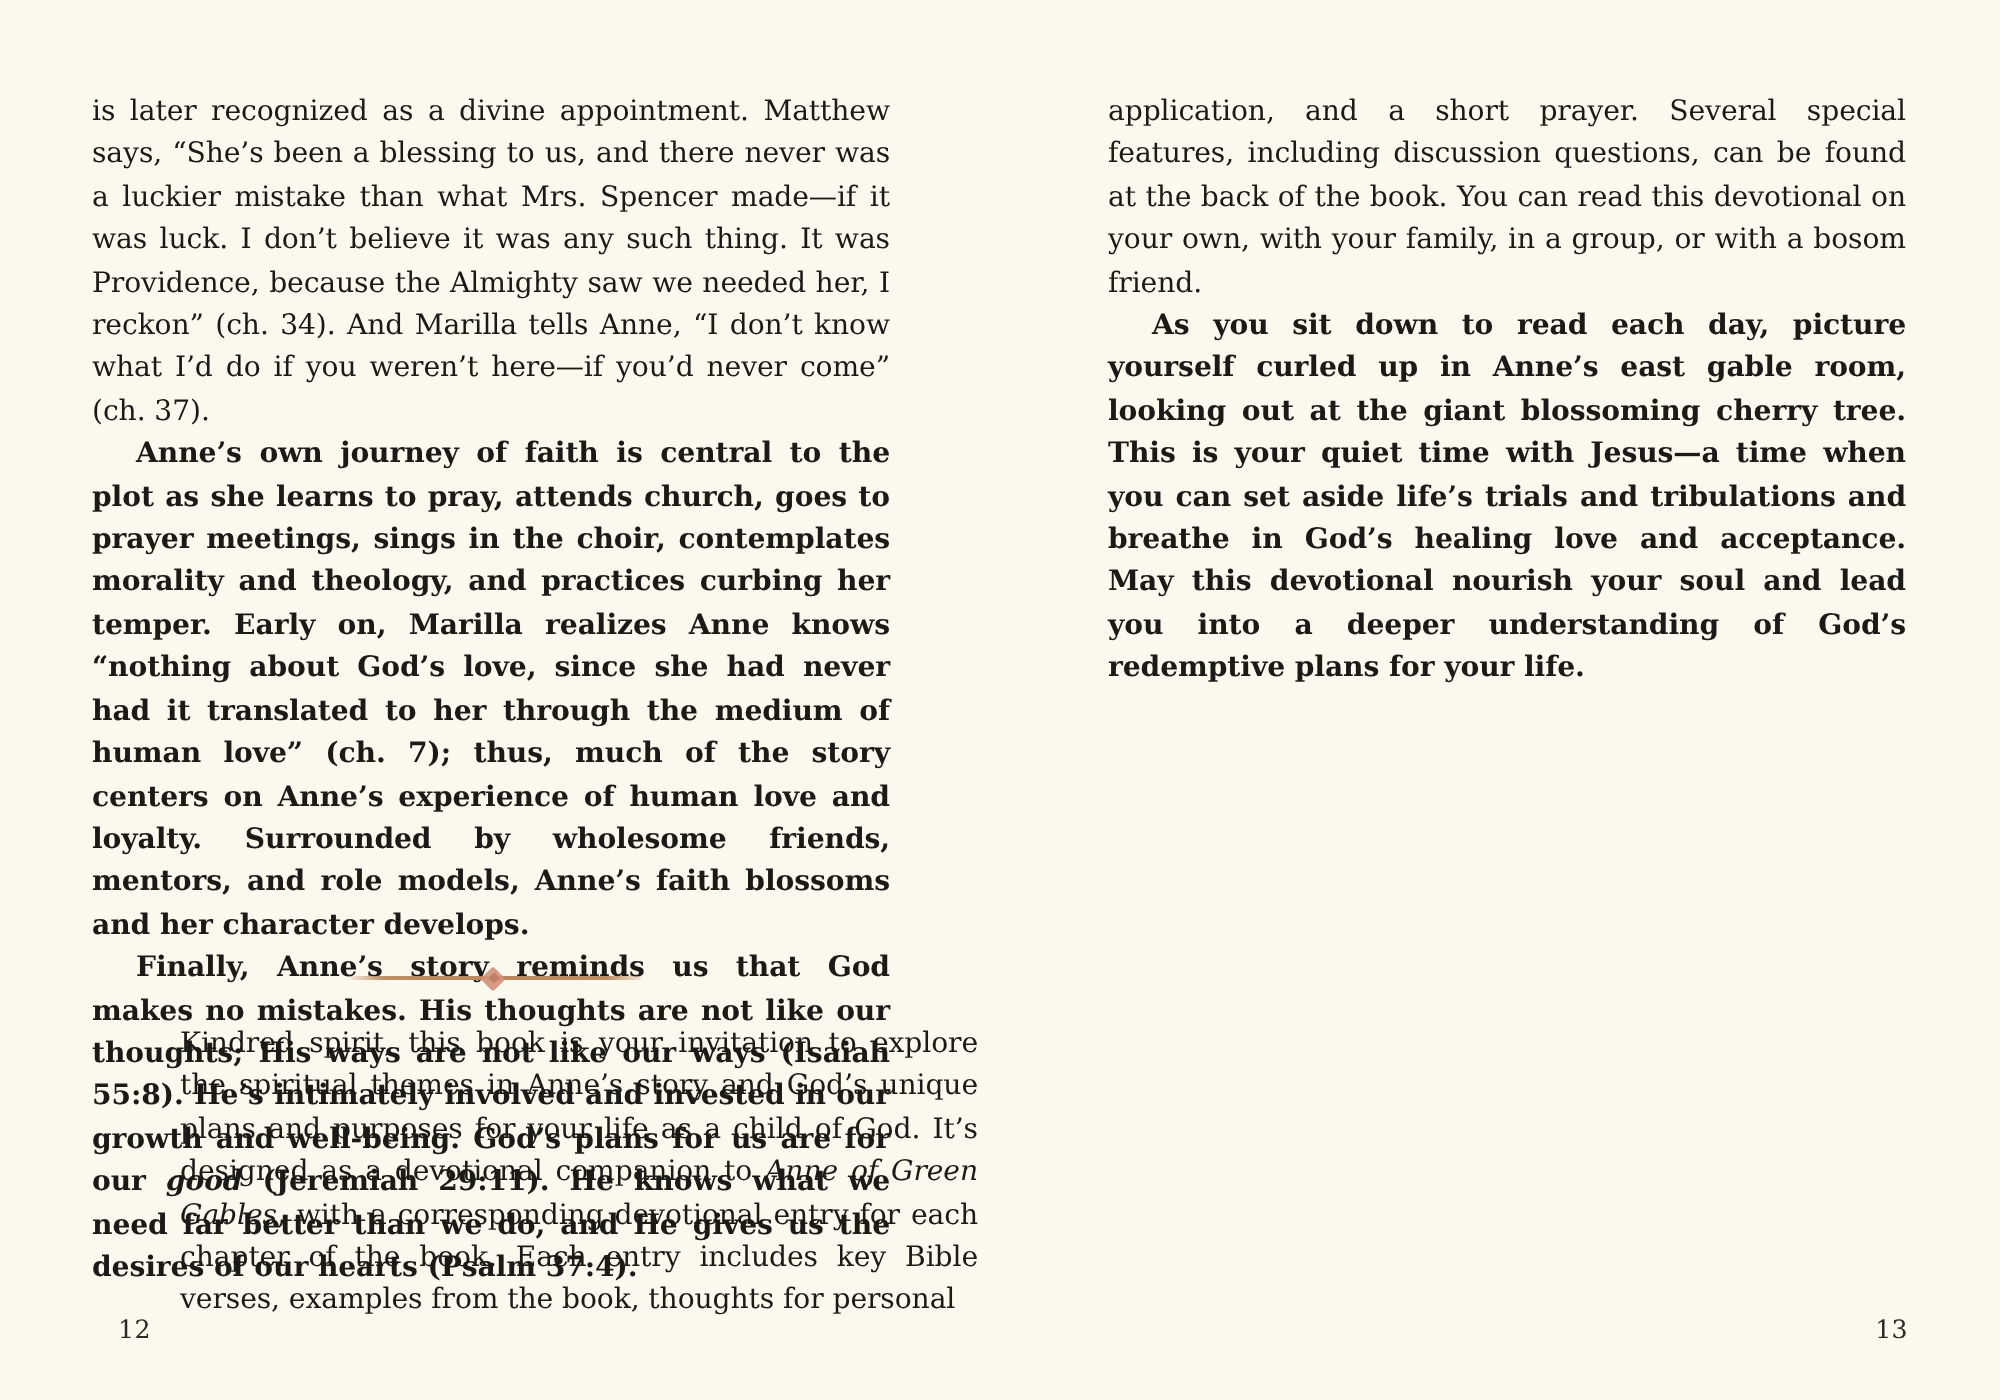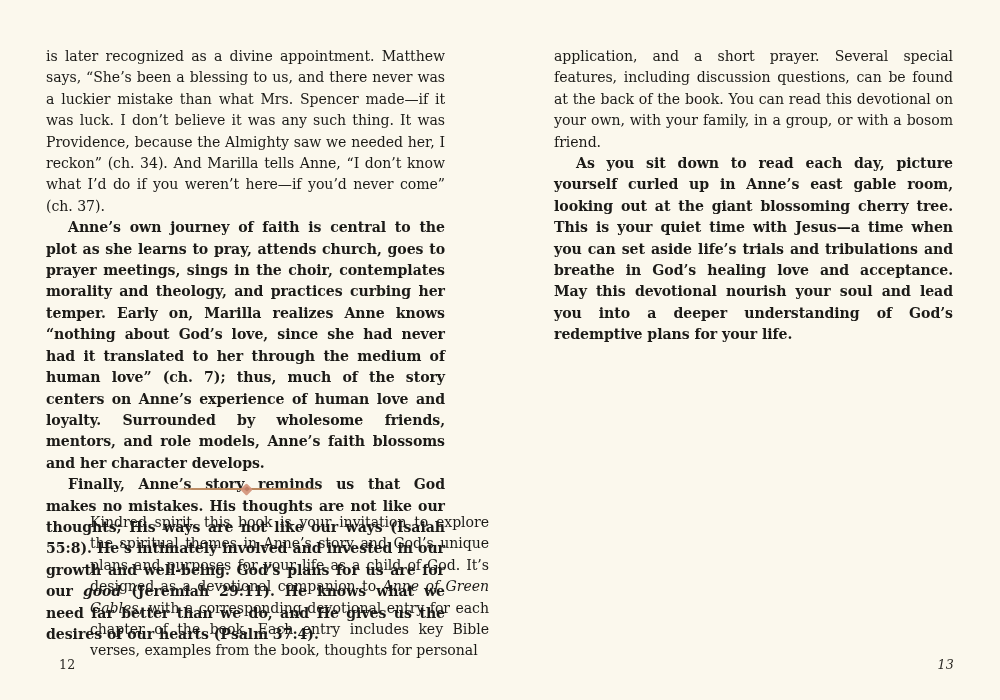--- a/index.html
+++ b/index.html
@@ -114,21 +114,21 @@
   }
 
   .folio {
     position: absolute;
     bottom: 28px;
     font-size: 12.6px;
     color: #2a2823;
     letter-spacing: 0.2px;
   }
   .folio-left  { left: 46px; margin-left: 13px; }
-  .folio-right { right: 46px; font-style: italic; }
+  .folio-right { right: 46px; }
 </style>
 </head>
 <body>
 
 <div class="spread">
 
   <div class="page page-left">
 
     <div class="text-col">
         <p class="para">is later recognized as a divine appointment. Matthew says, “She’s been a blessing to us, and there never was a luckier mistake than what Mrs. Spencer made—if it was luck. I don’t believe it was any such thing. It was Providence, because the Almighty saw we needed her, I reckon” (ch. 34). And Marilla tells Anne, “I don’t know what I’d do if you weren’t here—if you’d never come” (ch. 37).</p>

